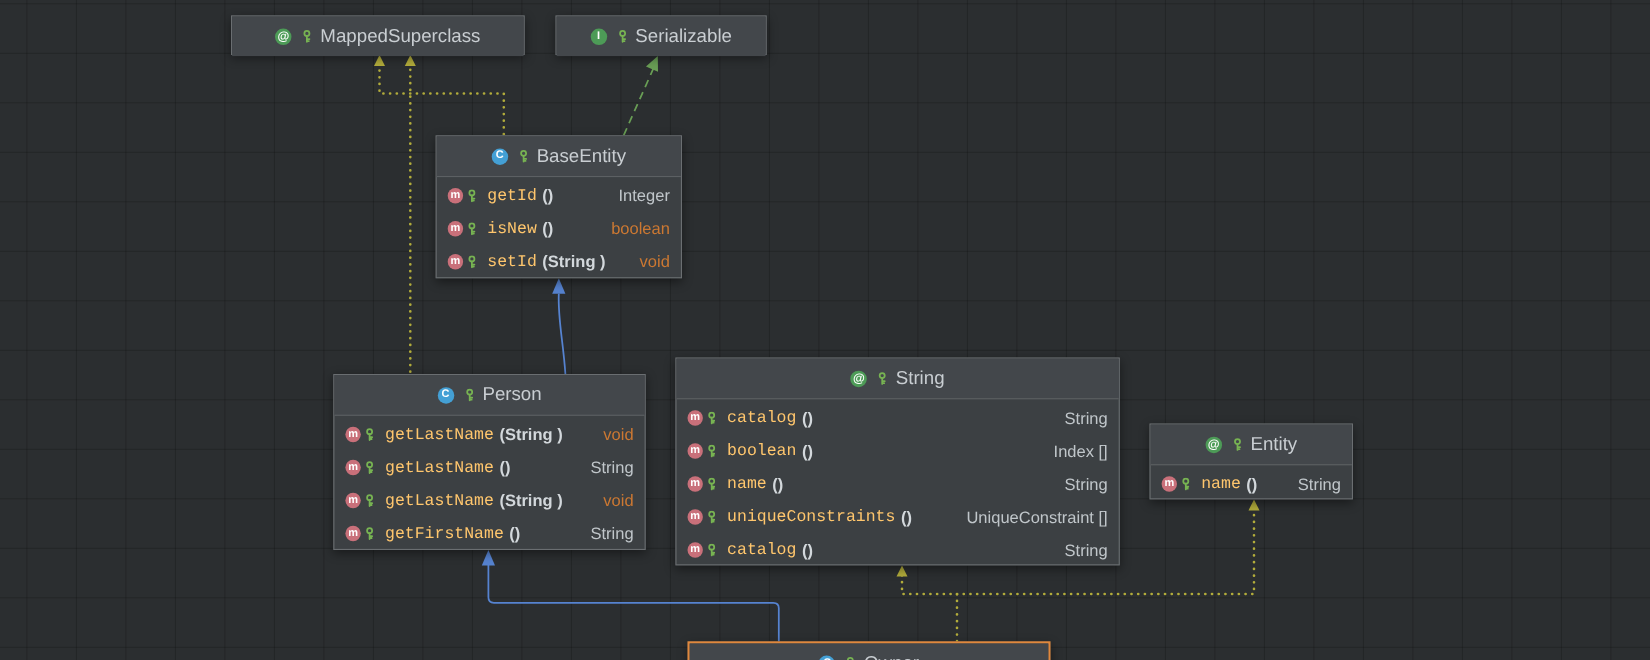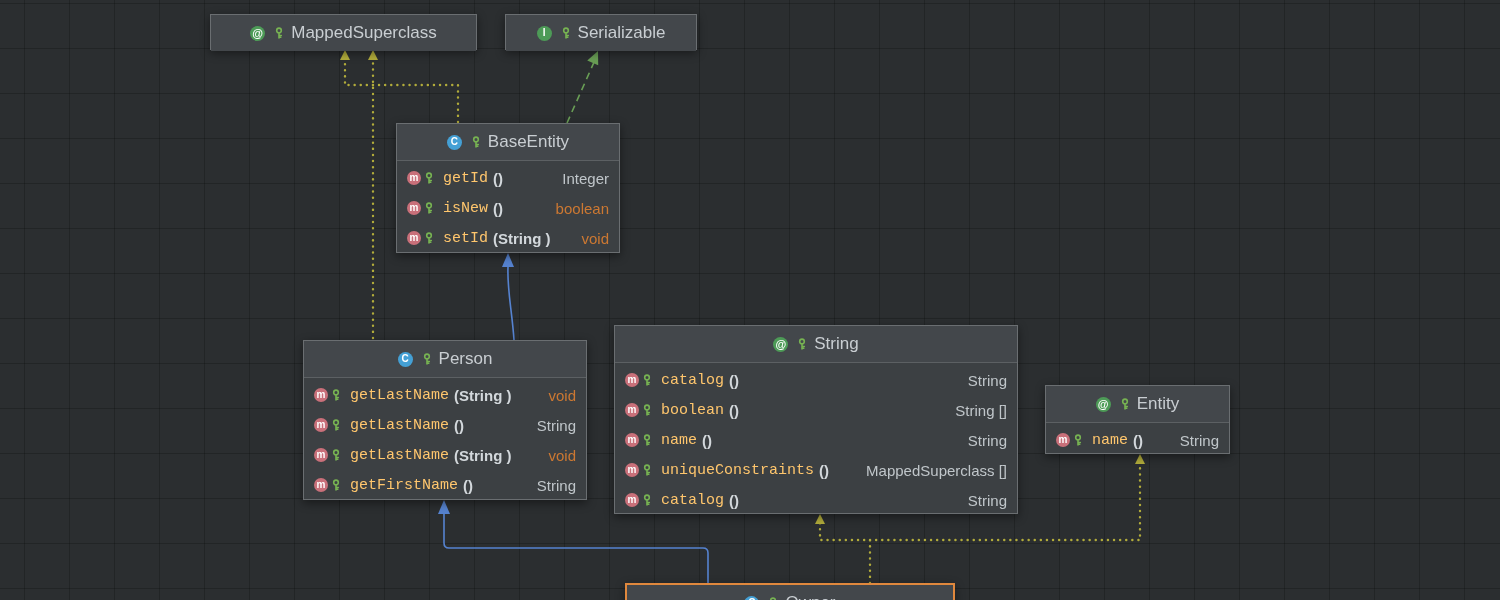--- a/index.html
+++ b/index.html
@@ -221,41 +221,41 @@
         <span class="mtype t-plain">String</span>
       </div>
       <div class="row">
         <span class="icon method-icon">m</span>
         <svg class="keysvg" width="12" height="12" viewBox="0 0 12 12">
             <circle cx="6" cy="3.4" r="2.3"></circle>
             <path d="M6 5.7V11M6 8.5h2.3M6 10.3h1.8"></path>
           </svg>
         <span class="mname">boolean</span>
         <span class="mparams">()</span>
-        <span class="mtype t-plain">String []</span>
+        <span class="mtype t-plain">Index []</span>
       </div>
       <div class="row">
         <span class="icon method-icon">m</span>
         <svg class="keysvg" width="12" height="12" viewBox="0 0 12 12">
             <circle cx="6" cy="3.4" r="2.3"></circle>
             <path d="M6 5.7V11M6 8.5h2.3M6 10.3h1.8"></path>
           </svg>
         <span class="mname">name</span>
         <span class="mparams">()</span>
         <span class="mtype t-plain">String</span>
       </div>
       <div class="row">
         <span class="icon method-icon">m</span>
         <svg class="keysvg" width="12" height="12" viewBox="0 0 12 12">
             <circle cx="6" cy="3.4" r="2.3"></circle>
             <path d="M6 5.7V11M6 8.5h2.3M6 10.3h1.8"></path>
           </svg>
         <span class="mname">uniqueConstraints</span>
         <span class="mparams">()</span>
-        <span class="mtype t-plain">MappedSuperclass []</span>
+        <span class="mtype t-plain">UniqueConstraint []</span>
       </div>
       <div class="row">
         <span class="icon method-icon">m</span>
         <svg class="keysvg" width="12" height="12" viewBox="0 0 12 12">
             <circle cx="6" cy="3.4" r="2.3"></circle>
             <path d="M6 5.7V11M6 8.5h2.3M6 10.3h1.8"></path>
           </svg>
         <span class="mname">catalog</span>
         <span class="mparams">()</span>
         <span class="mtype t-plain">String</span>

